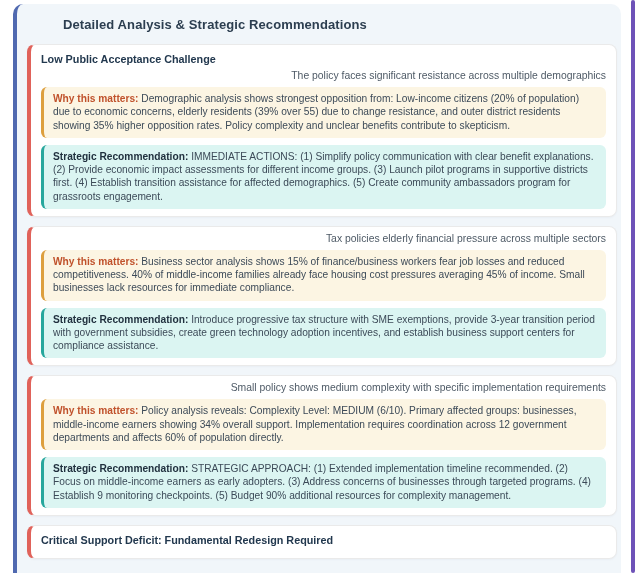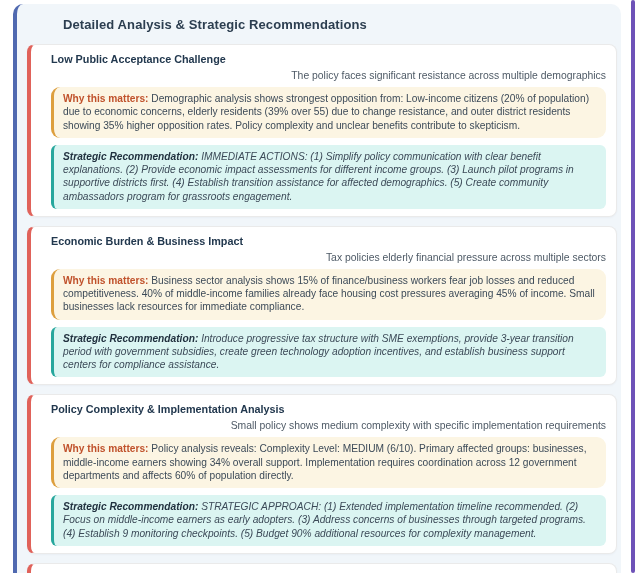--- a/index.html
+++ b/index.html
@@ -29,21 +29,21 @@
     color: var(--heading, #2c3e50);
     margin: 2px 0 12px 4px;
     letter-spacing: 0.1px;
     padding-left: 32px;
   }
   .card {
     background: #ffffff;
     border: 1px solid #eaeaea;
     border-left: 4px solid var(--card-accent, #e0625a);
     border-radius: 8px;
-    padding: 6px 10px 7px 20px;
+    padding: 6px 10px 7px 10px;
     margin-bottom: 9px;
     box-shadow: 0 1px 2px rgba(40,60,90,0.04);
   }
   .card-title {
     font-size: 10.8px; font-weight: bold;
     color: #22384e;
     margin: 2px 0 5px 0;
   }
   .card-desc {
     font-size: 10.4px;
@@ -55,27 +55,25 @@
     border-radius: 6px;
     padding: 5px 9px 6px 9px;
     font-size: 10.2px;
     line-height: 1.3;
     color: #3c4a58;
   }
   .why {
     background: var(--why-bg, #fcf5e3);
     border-left: 3px solid var(--why-border, #dd9f3e);
     margin-bottom: 7px;
-    border-radius: 9px;
   }
   .why .label { font-weight: bold; color: var(--why-label, #c0522c); }
   .rec {
     background: var(--rec-bg, #dbf5f2);
     border-left: 3px solid var(--rec-border, #27a79d);
-    font-style: italic;
   }
   .rec .label { font-weight: bold; color: #21313f; }
 </style>
 </head>
 <body>
 
 <div class="panel">
   <div class="page-title">Detailed Analysis &amp; Strategic Recommendations </div>
   <div id="sections">
   <div class="card">
@@ -85,34 +83,32 @@
       <span class="label">Why this matters: </span>
       <span>Demographic analysis shows strongest opposition from: Low-income citizens (20% of population) due to economic concerns, elderly residents (39% over 55) due to change resistance, and outer district residents showing 35% higher opposition rates. Policy complexity and unclear benefits contribute to skepticism. </span>
     </div>
     <div class="note rec">
       <span class="label">Strategic Recommendation: </span>
       <span>IMMEDIATE ACTIONS: (1) Simplify policy communication with clear benefit explanations. (2) Provide economic impact assessments for different income groups. (3) Launch pilot programs in supportive districts first. (4) Establish transition assistance for affected demographics. (5) Create community ambassadors program for grassroots engagement. </span>
     </div>
   </div>
 
   <div class="card">
-    <div class="card-title">Economic Burden &amp; Business Impact </div>
     <div class="card-desc">Tax policies elderly financial pressure across multiple sectors </div>
     <div class="note why">
       <span class="label">Why this matters: </span>
       <span>Business sector analysis shows 15% of finance/business workers fear job losses and reduced competitiveness. 40% of middle-income families already face housing cost pressures averaging 45% of income. Small businesses lack resources for immediate compliance. </span>
     </div>
     <div class="note rec">
       <span class="label">Strategic Recommendation: </span>
       <span>Introduce progressive tax structure with SME exemptions, provide 3-year transition period with government subsidies, create green technology adoption incentives, and establish business support centers for compliance assistance. </span>
     </div>
   </div>
 
   <div class="card">
-    <div class="card-title">Policy Complexity &amp; Implementation Analysis </div>
     <div class="card-desc">Small policy shows medium complexity with specific implementation requirements </div>
     <div class="note why">
       <span class="label">Why this matters: </span>
       <span>Policy analysis reveals: Complexity Level: MEDIUM (6/10). Primary affected groups: businesses, middle-income earners showing 34% overall support. Implementation requires coordination across 12 government departments and affects 60% of population directly. </span>
     </div>
     <div class="note rec">
       <span class="label">Strategic Recommendation: </span>
       <span>STRATEGIC APPROACH: (1) Extended implementation timeline recommended. (2) Focus on middle-income earners as early adopters. (3) Address concerns of businesses through targeted programs. (4) Establish 9 monitoring checkpoints. (5) Budget 90% additional resources for complexity management. </span>
     </div>
   </div>

